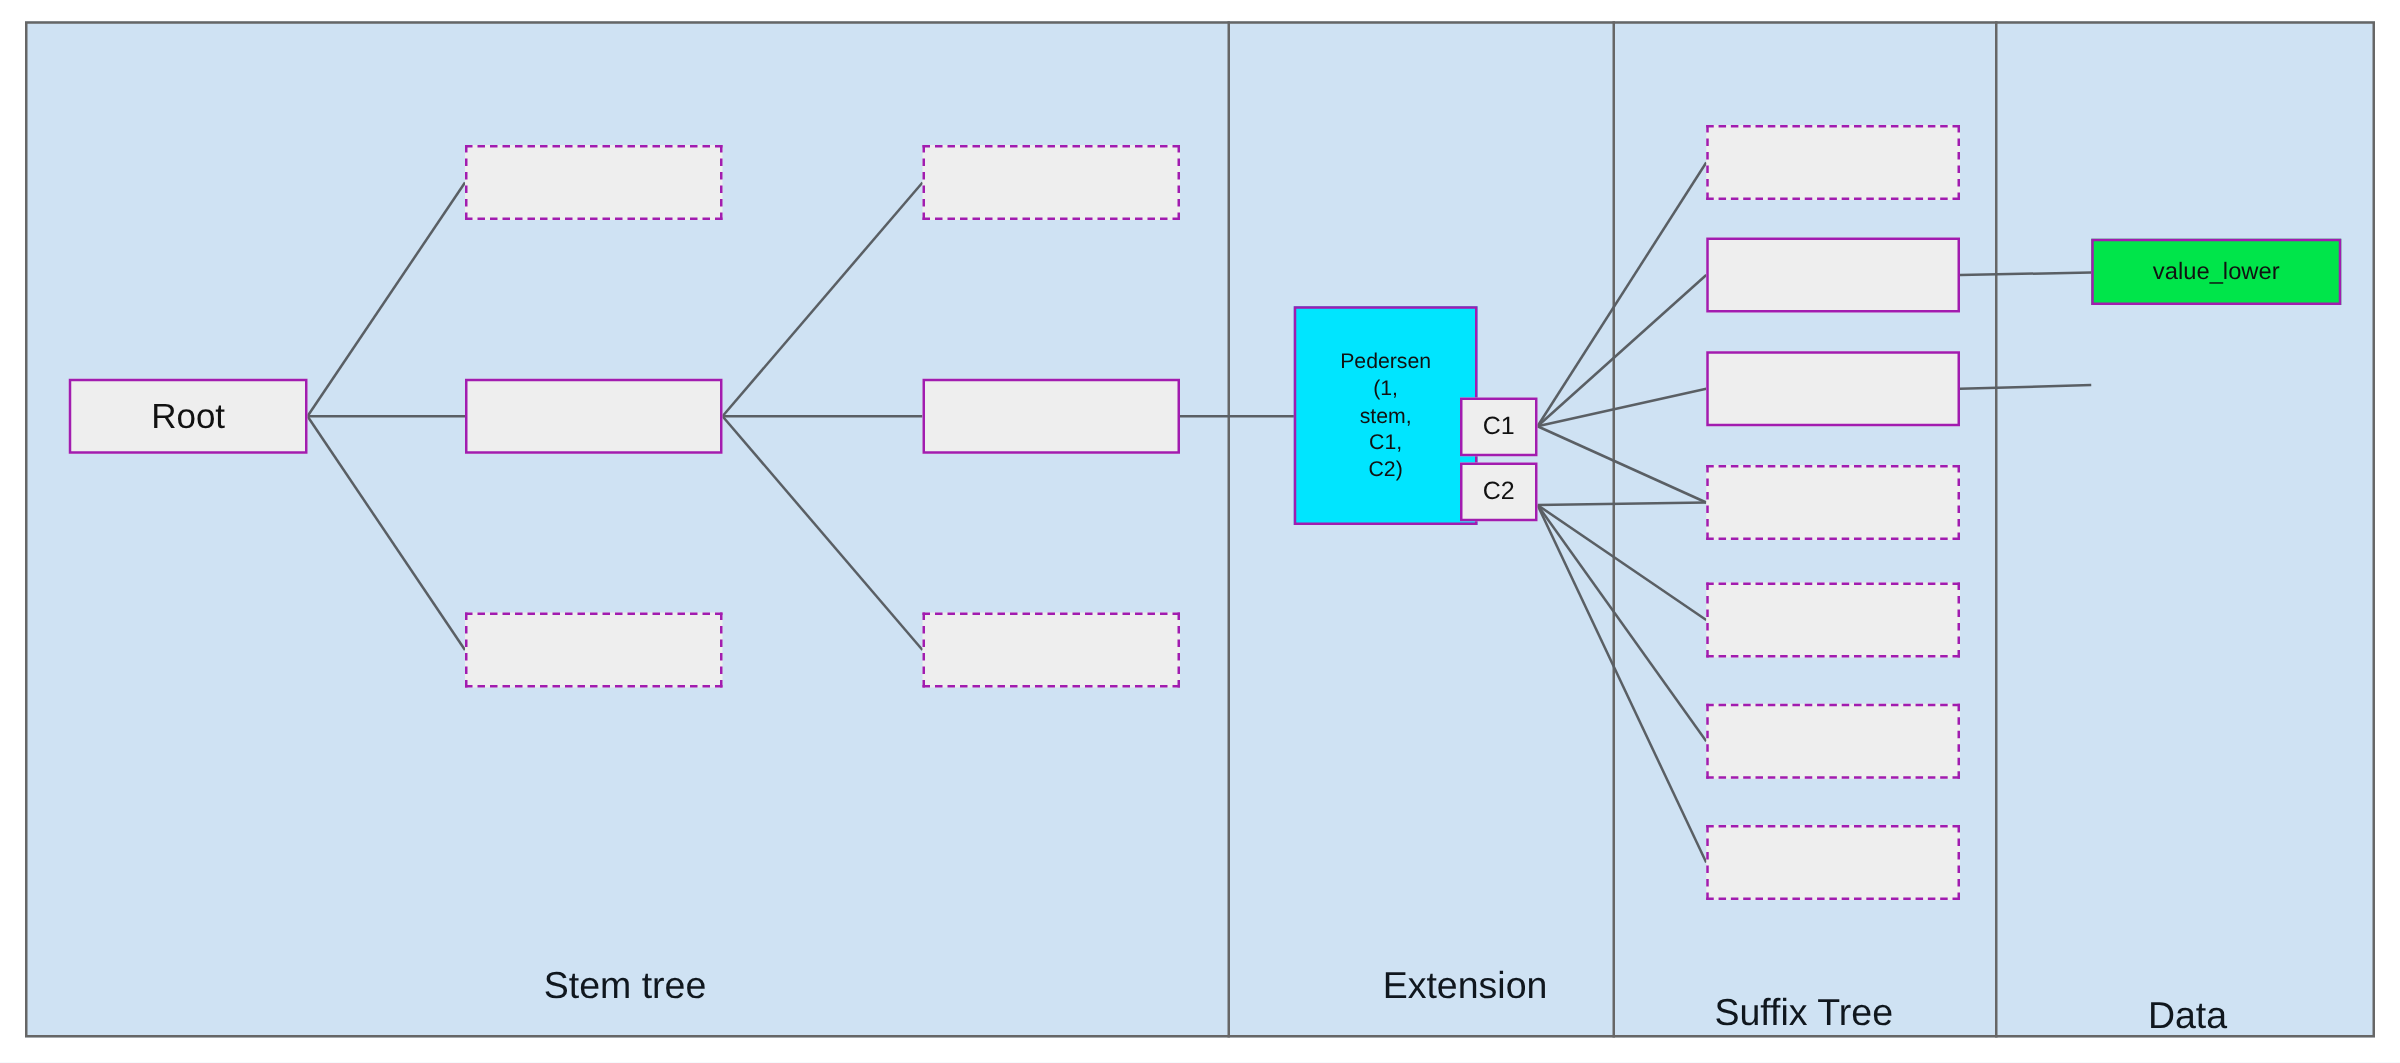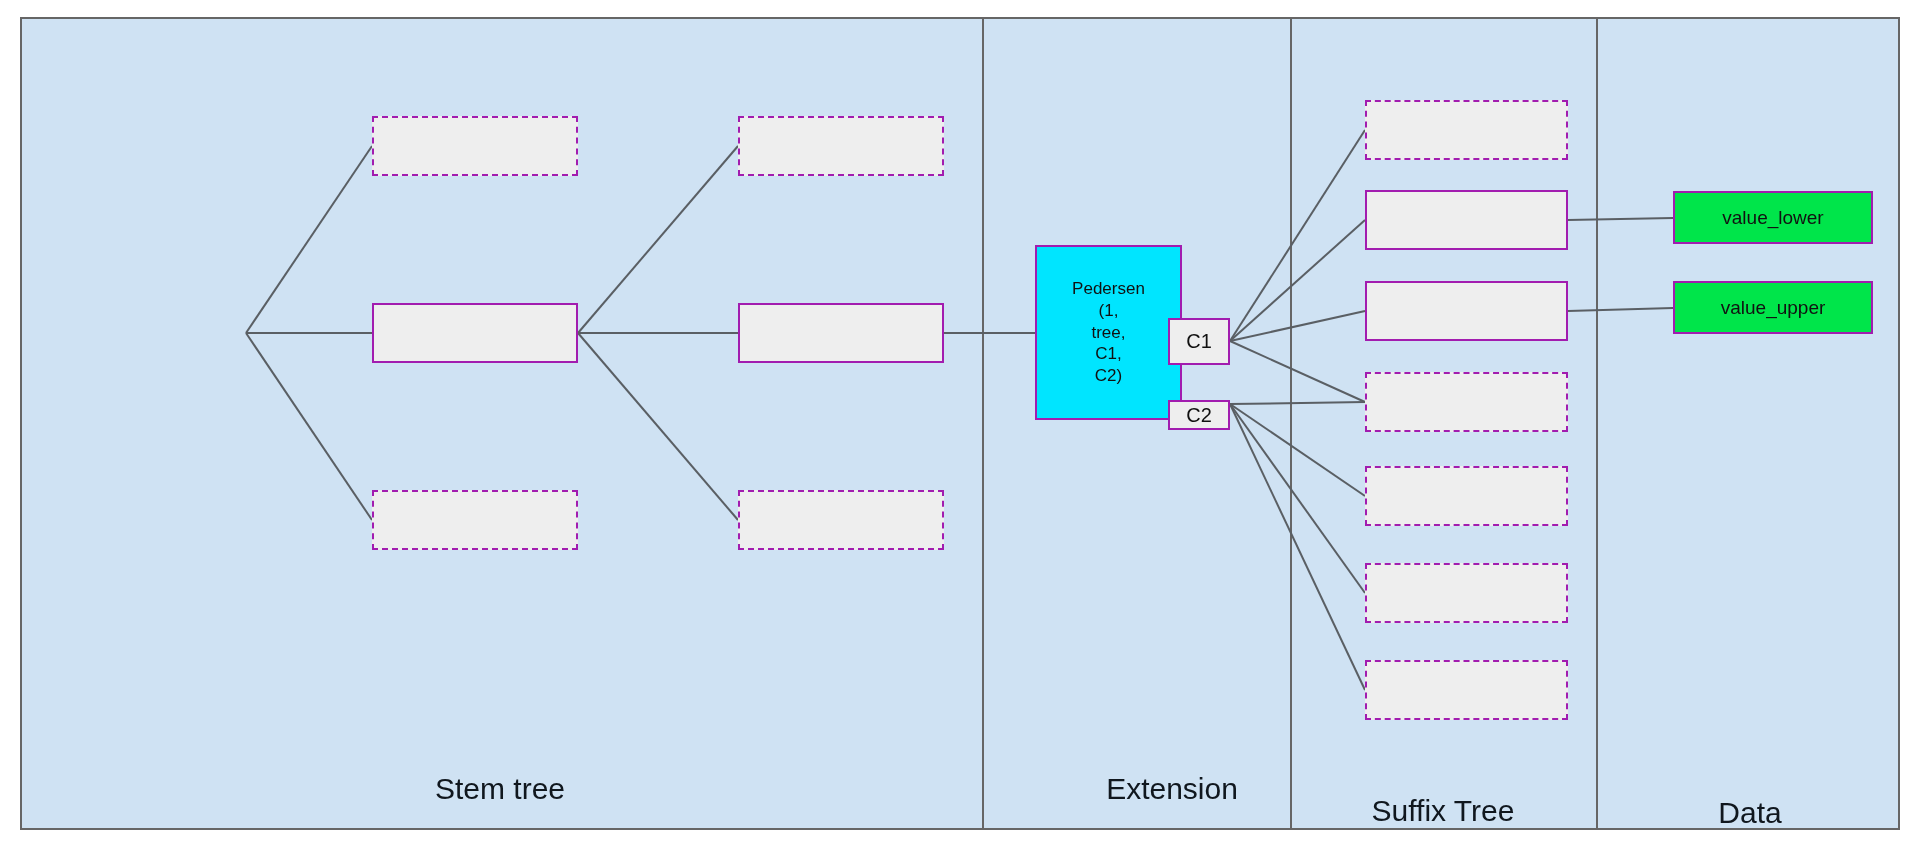--- a/index.html
+++ b/index.html
@@ -108,57 +108,57 @@
     <line x1="1230" y1="341" x2="1365" y2="311"></line>
     <line x1="1230" y1="341" x2="1365" y2="402"></line>
     <line x1="1230" y1="404" x2="1365" y2="402"></line>
     <line x1="1230" y1="404" x2="1365" y2="496"></line>
     <line x1="1230" y1="404" x2="1365" y2="593"></line>
     <line x1="1230" y1="404" x2="1365" y2="690"></line>
     <line x1="1568" y1="220" x2="1673" y2="218"></line>
     <line x1="1568" y1="311" x2="1673" y2="308"></line>
   </svg>
 
+  <div class="node root" style="left:55px;top:303px;width:191px;height:60px;z-index:2">
+    <span>Root</span>
+  </div>
 
   <div class="node dashed" style="left:372px;top:116px;width:206px;height:60px;z-index:2"></div>
   <div class="node" style="left:372px;top:303px;width:206px;height:60px;z-index:2"></div>
   <div class="node dashed" style="left:372px;top:490px;width:206px;height:60px;z-index:2"></div>
 
   <div class="node dashed" style="left:738px;top:116px;width:206px;height:60px;z-index:2"></div>
   <div class="node" style="left:738px;top:303px;width:206px;height:60px;z-index:2"></div>
   <div class="node dashed" style="left:738px;top:490px;width:206px;height:60px;z-index:2"></div>
 
   <div class="node pedersen" style="left:1035px;top:245px;width:147px;height:175px">
     <span>Pedersen</span>
     <span>(1,</span>
-    <span>tree,</span>
+    <span>stem,</span>
     <span>C1,</span>
     <span>C2)</span>
   </div>
 
   <div class="node commit" style="left:1168px;top:318px;width:62px;height:47px">
     <span>C1</span>
   </div>
-  <div class="node commit" style="left:1168px;top:400px;width:62px;height:30px">
+  <div class="node commit" style="left:1168px;top:370px;width:62px;height:47px">
     <span>C2</span>
   </div>
 
   <div class="node dashed" style="left:1365px;top:100px;width:203px;height:60px;z-index:2"></div>
   <div class="node" style="left:1365px;top:190px;width:203px;height:60px;z-index:2"></div>
   <div class="node" style="left:1365px;top:281px;width:203px;height:60px;z-index:2"></div>
   <div class="node dashed" style="left:1365px;top:372px;width:203px;height:60px;z-index:2"></div>
   <div class="node dashed" style="left:1365px;top:466px;width:203px;height:60px;z-index:2"></div>
   <div class="node dashed" style="left:1365px;top:563px;width:203px;height:60px;z-index:2"></div>
   <div class="node dashed" style="left:1365px;top:660px;width:203px;height:60px;z-index:2"></div>
 
   <div class="node value" style="left:1673px;top:191px;width:200px;height:53px;z-index:2">
     <span>value_lower</span>
   </div>
-  <div class="node value" style="left:1673px;top:281px;width:200px;height:53px;z-index:2">
-    <span>value_upper</span>
-  </div>
 
   <div class="section-label" style="left:500px;top:774px">Stem tree</div>
   <div class="section-label" style="left:1172px;top:774px">Extension</div>
   <div class="section-label" style="left:1443px;top:796px">Suffix Tree</div>
   <div class="section-label" style="left:1750px;top:798px">Data</div>
 
 </div>
 
 </body></html>

